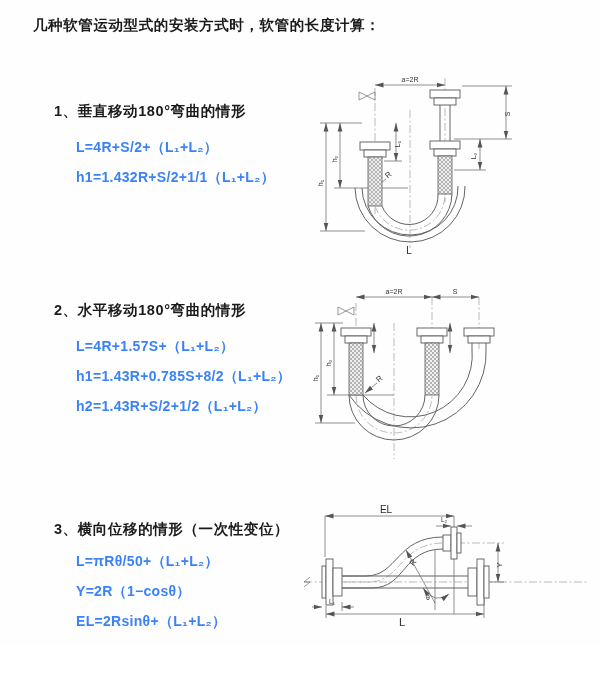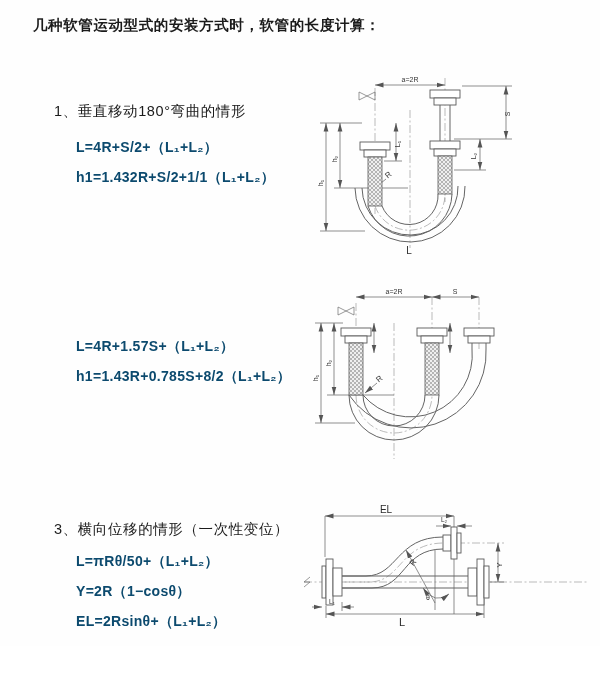--- a/index.html
+++ b/index.html
@@ -5,27 +5,27 @@
   html,body { margin:0; padding:0; background:#ffffff; }
   .page {
     position:relative; width:600px; height:646px; background:#fefefe;
     font-family:"Liberation Sans","DejaVu Sans",sans-serif; color:#1b1b1b; overflow:hidden;
   }
   .doc-title {
     position:absolute; left:33px; top:16px; font-size:14.5px; font-weight:bold;
     letter-spacing:0.6px; white-space:nowrap;
   }
   .sec-heading {
-    position:absolute; left:54px; font-size:14.5px; font-weight:normal;
+    position:absolute; left:54px; font-size:14.5px; font-weight:bold;
     letter-spacing:0.6px; white-space:nowrap;
   }
   .formulas { position:absolute; left:76px; }
   .formula {
     height:30px; line-height:30px; font-size:14px; font-weight:bold;
-    letter-spacing:0.3px; white-space:nowrap; color:#0c4a6e;
+    letter-spacing:0.3px; white-space:nowrap; color:#3b82f6;
   }
   .diagram { position:absolute; }
   
   .obj  { fill:none; stroke:#646464; stroke-width:1; }
   .thin { fill:none; stroke:#6e6e6e; stroke-width:0.7; }
   .dim  { fill:none; stroke:#5e5e5e; stroke-width:0.7; }
   .cl   { fill:none; stroke:#8d8d8d; stroke-width:0.6; stroke-dasharray:8 2.5 2 2.5; }
   .fl   { fill:#ffffff; stroke:#5a5a5a; stroke-width:0.9; }
   .br   { fill:url(#braidp); stroke:#5a5a5a; stroke-width:0.8; }
   text.dl { fill:#333333; font-size:7px; font-family:"Liberation Sans","DejaVu Sans",sans-serif; }
@@ -105,23 +105,25 @@
       <text class="dl" x="200" y="48" text-anchor="middle" transform="rotate(-90 200 48)">S</text>
       <text class="dl" x="166" y="90" text-anchor="middle" transform="rotate(-90 166 90)">L₂</text>
       <text class="dl" x="90" y="78" text-anchor="middle" transform="rotate(-90 90 78)">L₁</text>
       <text class="dl" x="27" y="93" text-anchor="middle" transform="rotate(-90 27 93)">h₂</text>
       <text class="dl" x="13" y="117" text-anchor="middle" transform="rotate(-90 13 117)">h₁</text>
       <text class="dl" x="80" y="111" text-anchor="middle" transform="rotate(-40 80 111)" style="font-size:8px">R</text>
       <text class="dl-big" x="99" y="188" text-anchor="middle">L</text>
     </g>
   </svg>
 
+  <div class="sec-heading" style="top:301px">2、水平移动180°弯曲的情形</div>
   <div class="formulas" style="top:331px">
     <div class="formula">L=4R+1.57S+（L₁+L₂）</div>
     <div class="formula">h1=1.43R+0.785S+8/2（L₁+L₂）</div>
+    <div class="formula">h2=1.43R+S/2+1/2（L₁+L₂）</div>
   </div>
 
   <svg class="diagram" style="left:307px; top:283px" width="285" height="180">
     <g>
       <path class="cl" d="M49,20 V112"></path>
       <path class="cl" d="M125,14 V112"></path>
       <path class="cl" d="M172,14 V66"></path>
       <path class="cl" d="M87,40 V176"></path>
       <path class="cl" d="M49,112 A38,38 0 0 0 125,112"></path>
     </g>

